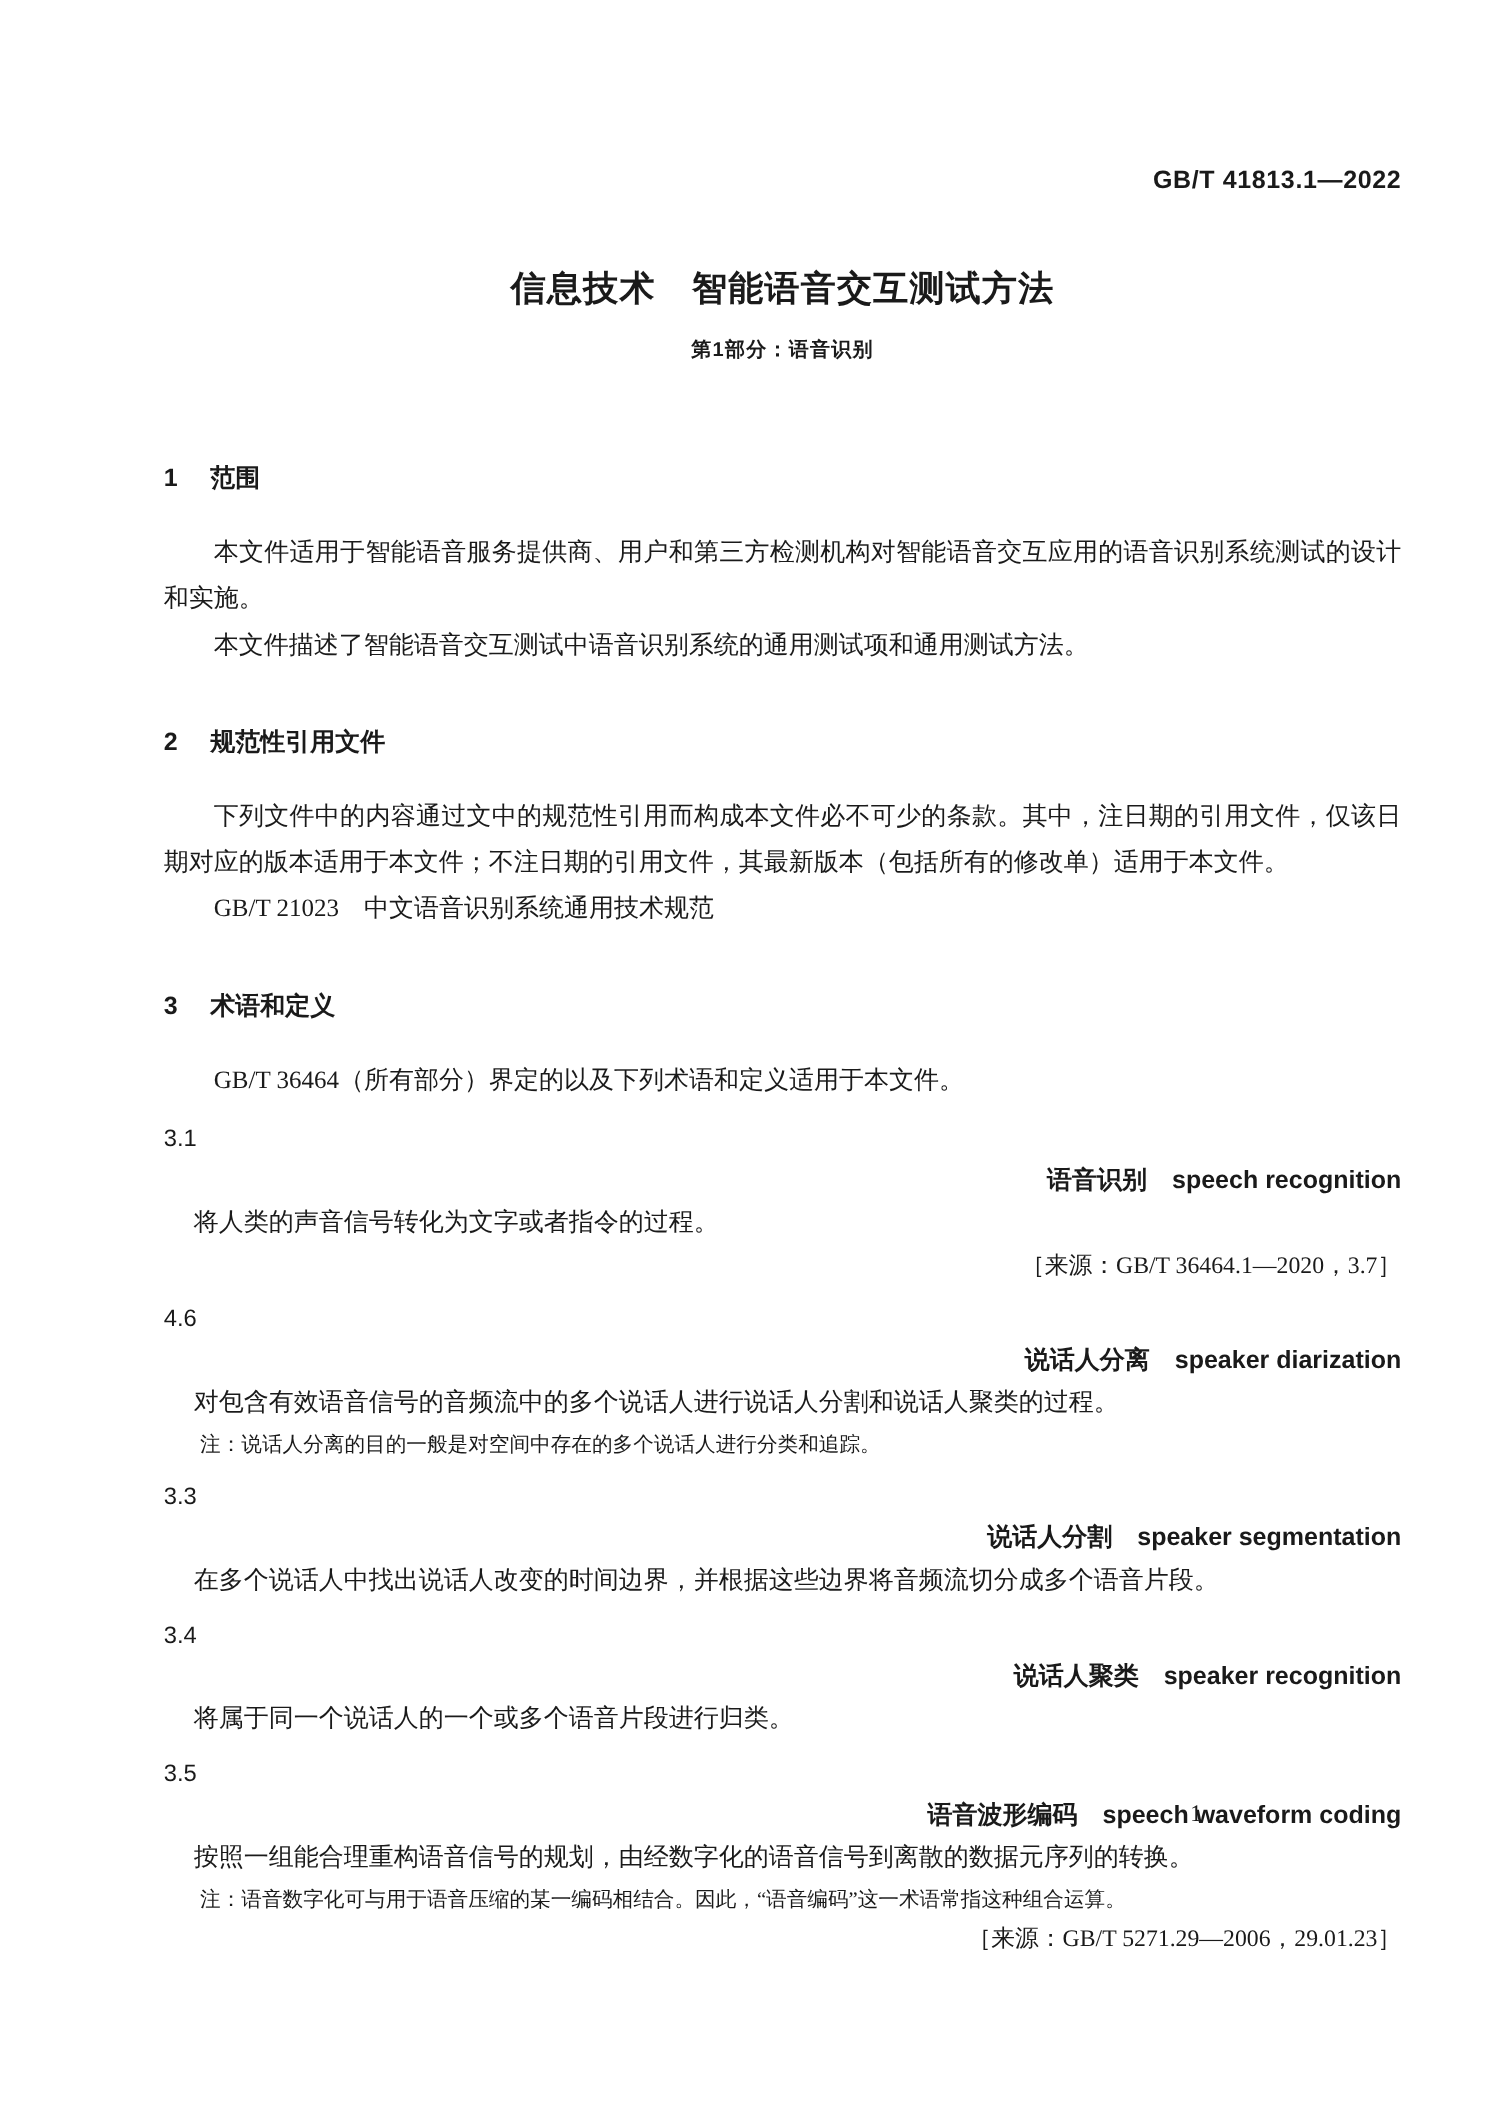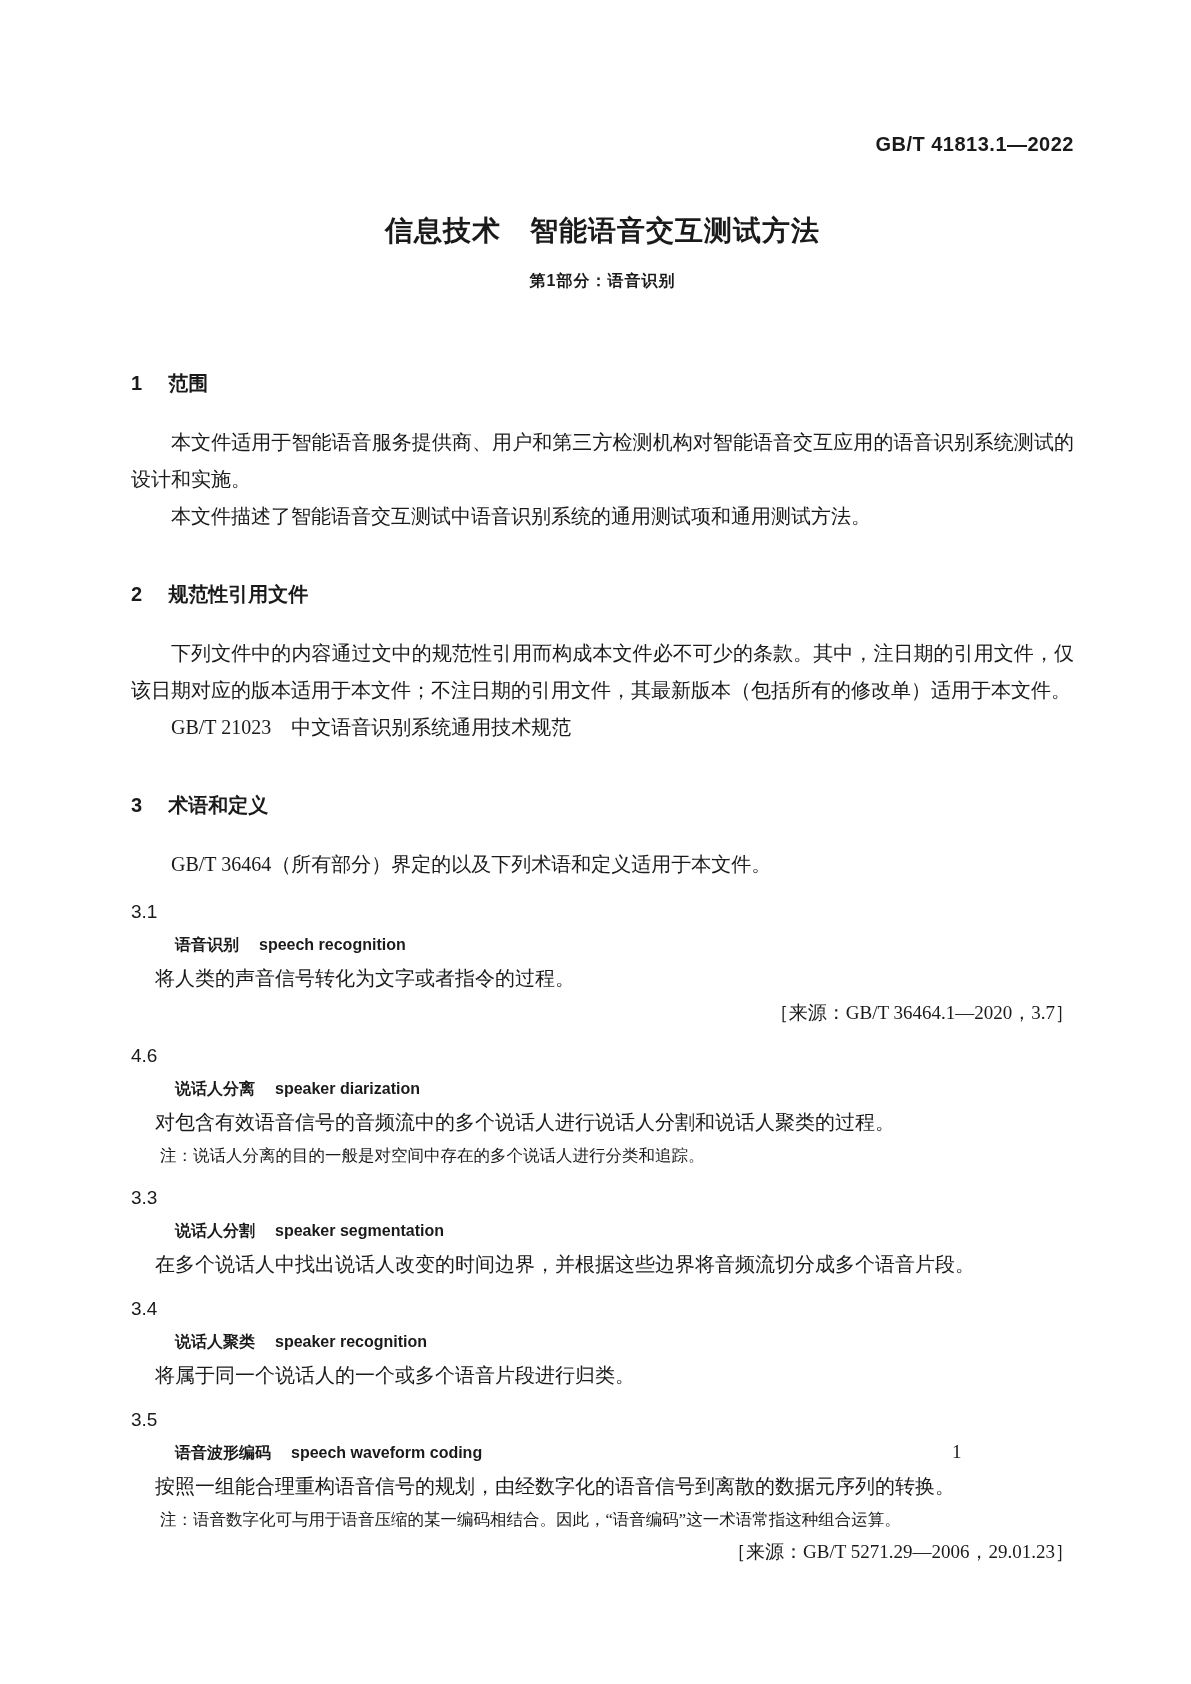--- a/index.html
+++ b/index.html
@@ -4,21 +4,21 @@
 <style>
   * { box-sizing: border-box; }
   html, body { margin: 0; padding: 0; background: #ffffff; }
   .page {
     position: relative;
     width: 1191px;
     height: 1684px;
     margin: 0 auto;
     background: #ffffff;
     color: #1a1a1a;
-    padding: 132px 117px 0 131px;
+    padding: 132px 70px 0 131px;
     overflow: hidden;
     font-family: "Liberation Serif", "DejaVu Serif", serif;
   }
   .doc-code {
     text-align: right;
     font-family: "Liberation Sans", "DejaVu Sans", sans-serif;
     font-weight: 700;
     font-size: 20px;
     line-height: 24px;
     letter-spacing: 0.5px;
@@ -61,22 +61,23 @@
   .term { margin-top: 14px; }
   .term-number {
     font-family: "Liberation Sans", "DejaVu Sans", sans-serif;
     font-size: 19px;
     line-height: 30px;
   }
   .term-line {
     margin: 2px 0 0 44px;
     font-family: "Liberation Sans", "DejaVu Sans", sans-serif;
     font-weight: 700;
-    font-size: 16px;
+    font-size: 20px;
     line-height: 31px;
+    text-align: right;
   }
   .term-line .term-en { margin-left: 20px; }
   .term-def {
     margin: 3px 0 0 24px;
     font-size: 20px;
     line-height: 31px;
     text-align: justify;
   }
   .term-note {
     margin: 4px 0 0 29px;

